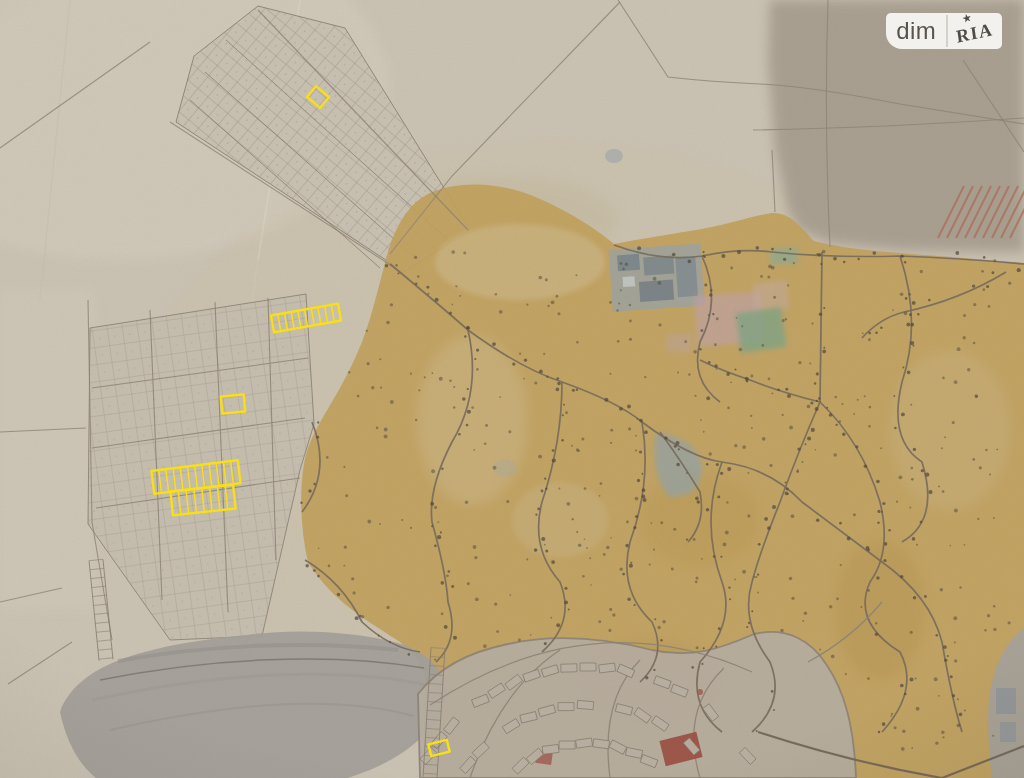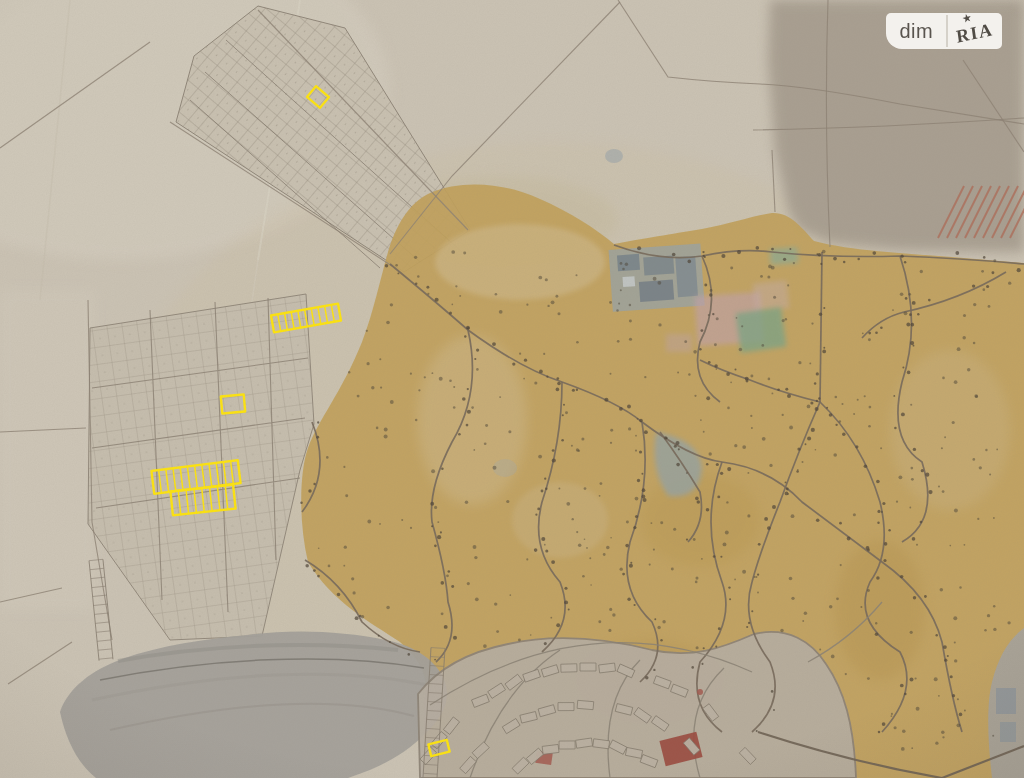--- a/index.html
+++ b/index.html
@@ -5,21 +5,21 @@
   html,body{margin:0;padding:0;}
   body{width:1024px;height:778px;position:relative;overflow:hidden;
        background:var(--paper,#cbc3b4);font-family:"Liberation Sans",sans-serif;}
   #stage{position:absolute;inset:0;}
   svg#map{position:absolute;inset:0;filter:blur(.45px) saturate(.97);}
   .vignette{position:absolute;inset:0;pointer-events:none;
     background:radial-gradient(120% 105% at 50% 42%, rgba(0,0,0,0) 55%, rgba(55,45,35,.20) 100%);}
   .badge{position:absolute;left:886px;top:13px;width:116px;height:36px;display:flex;align-items:stretch;
     background:var(--badge-bg,#f8f6f3);border-radius:5px 5px 5px 16px;opacity:.95;}
   .badge-left{flex:1.12;display:flex;align-items:center;justify-content:center;
-    font-size:20px;line-height:1;color:var(--badge-text,#55514b);letter-spacing:.5px;}
+    font-size:24px;line-height:1;color:var(--badge-text,#55514b);letter-spacing:.5px;}
   .badge-div{width:1.5px;background:var(--badge-divider,#d8d4cd);margin:2px 0;}
   .badge-right{flex:1;position:relative;display:flex;align-items:center;justify-content:center;}
   .badge-ria{font-family:"Liberation Serif",serif;font-weight:bold;font-size:18px;letter-spacing:1.5px;
     color:#4c4842;transform:rotate(-12deg) skewX(-4deg);display:inline-block;margin-top:4px;}
   .badge-star{position:absolute;top:0px;left:14px;font-size:11px;color:#4c4842;transform:rotate(-14deg);line-height:1;}
 </style>
 </head>
 <body>
 
 <div id="stage">

